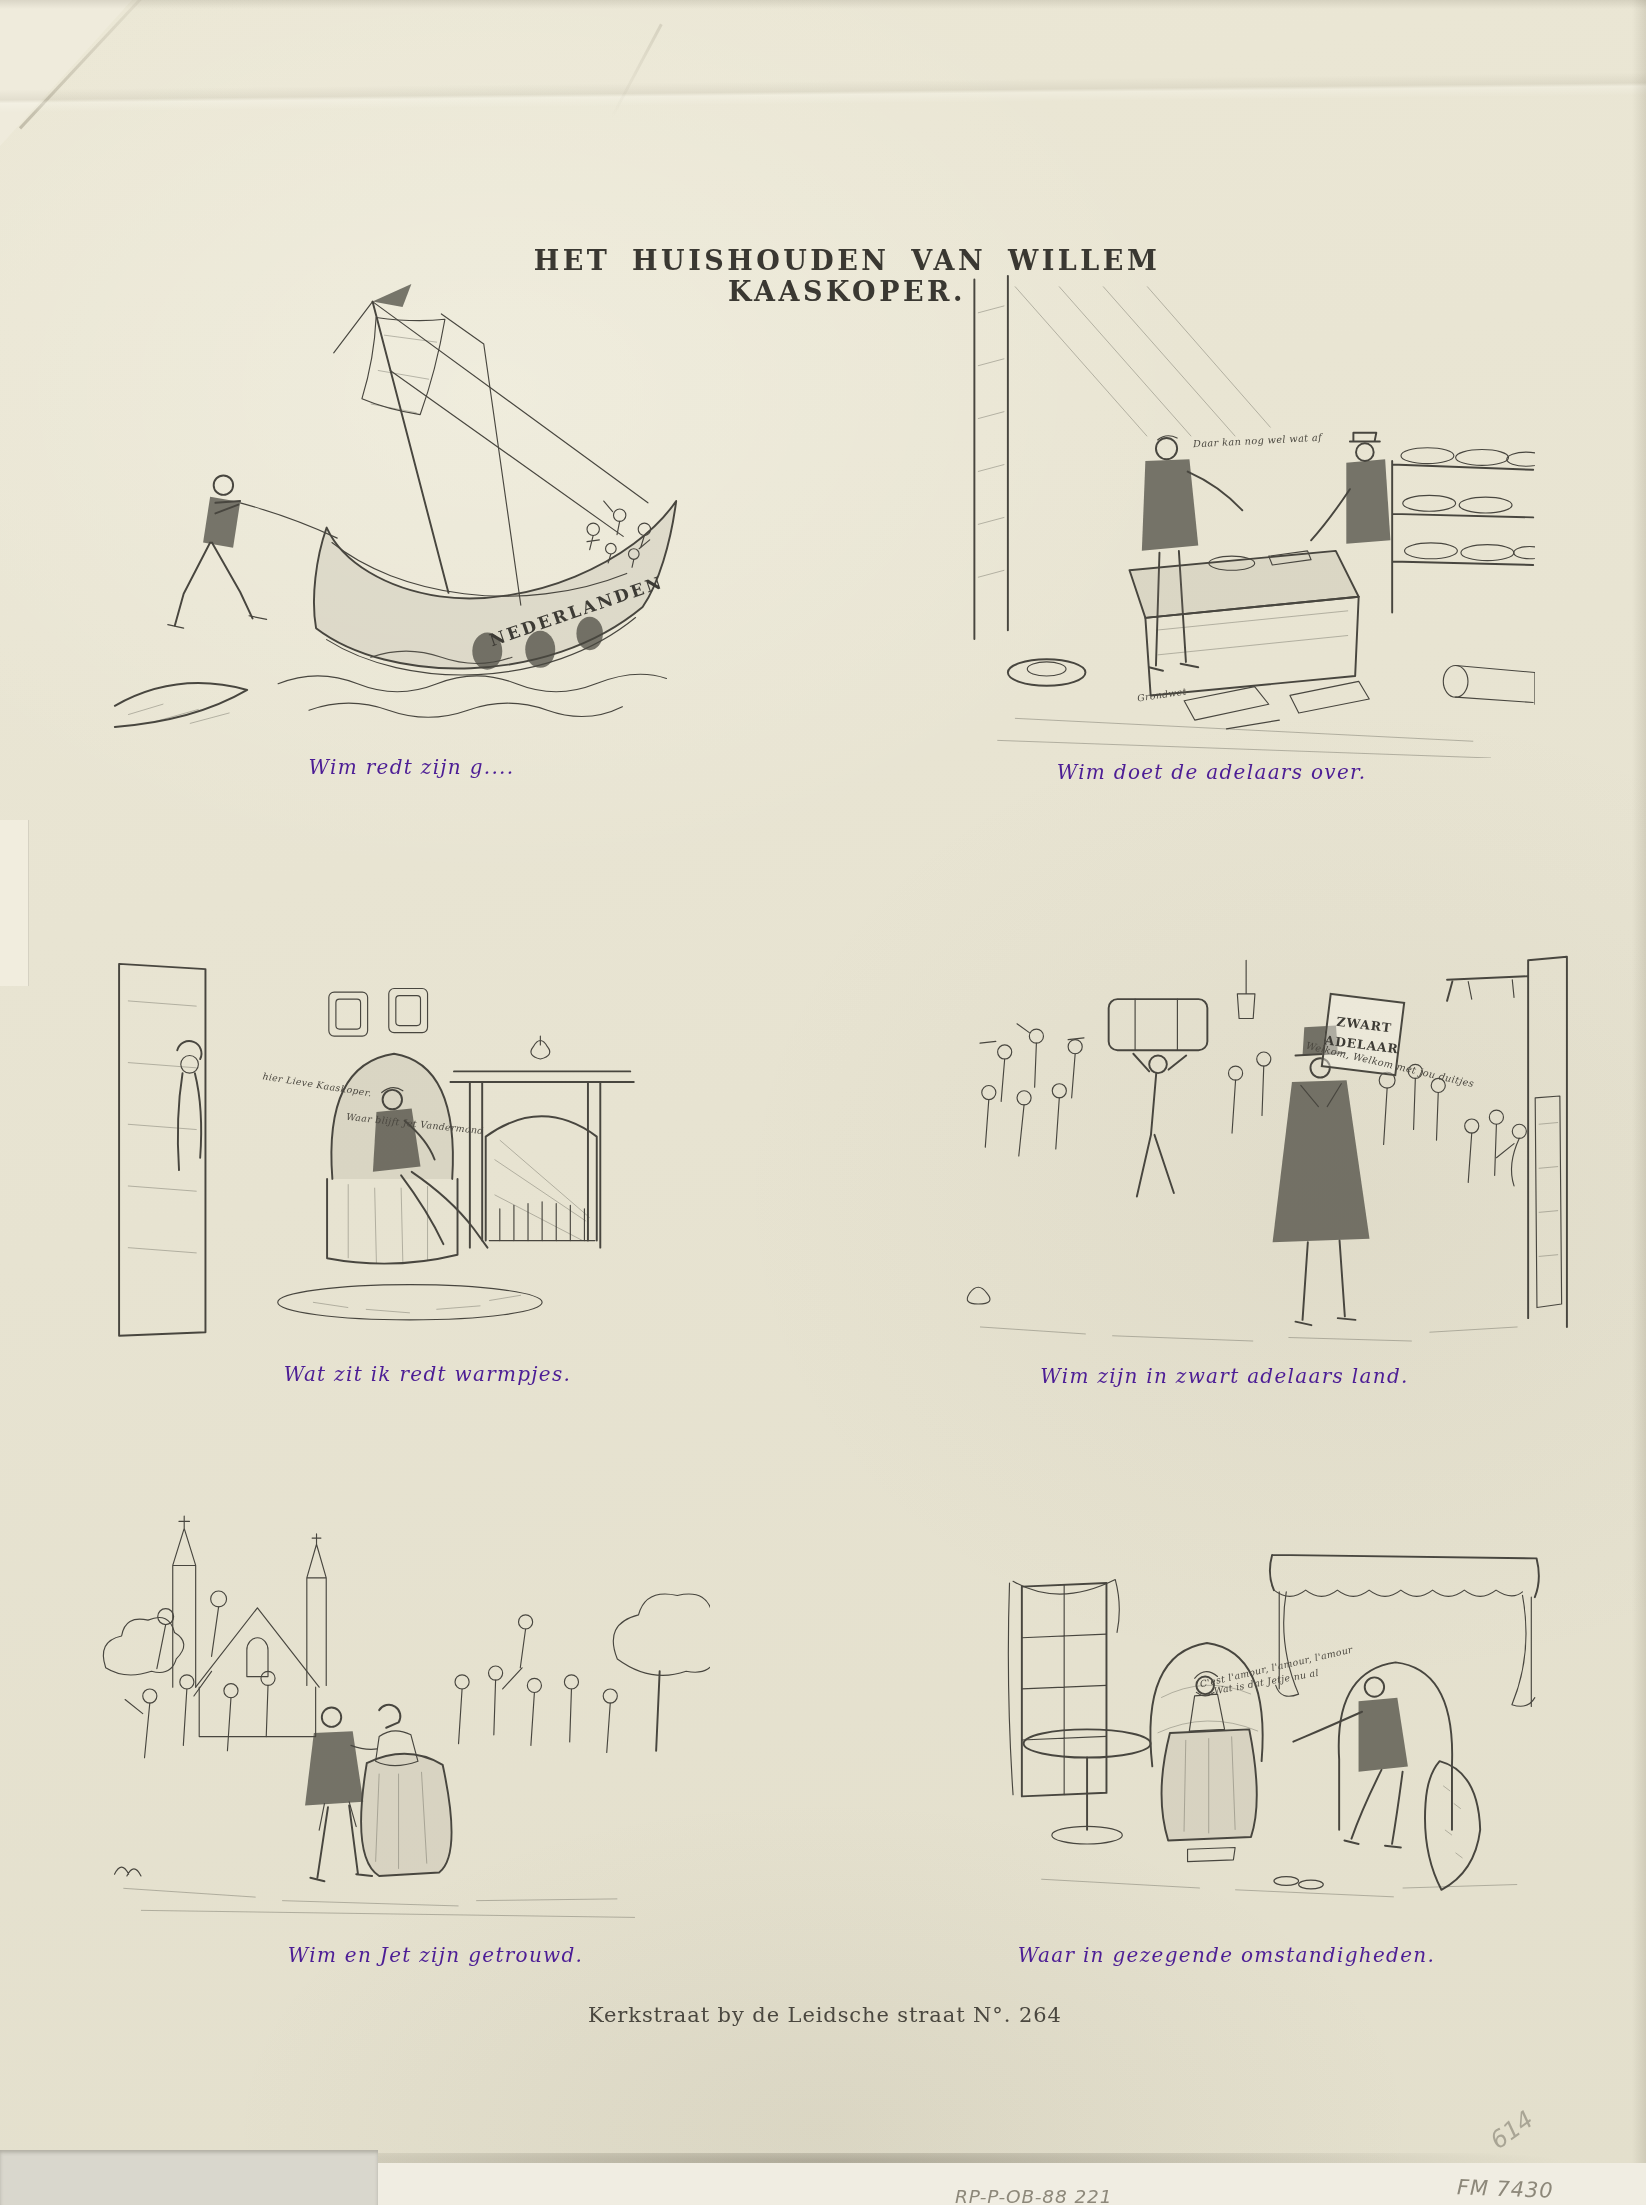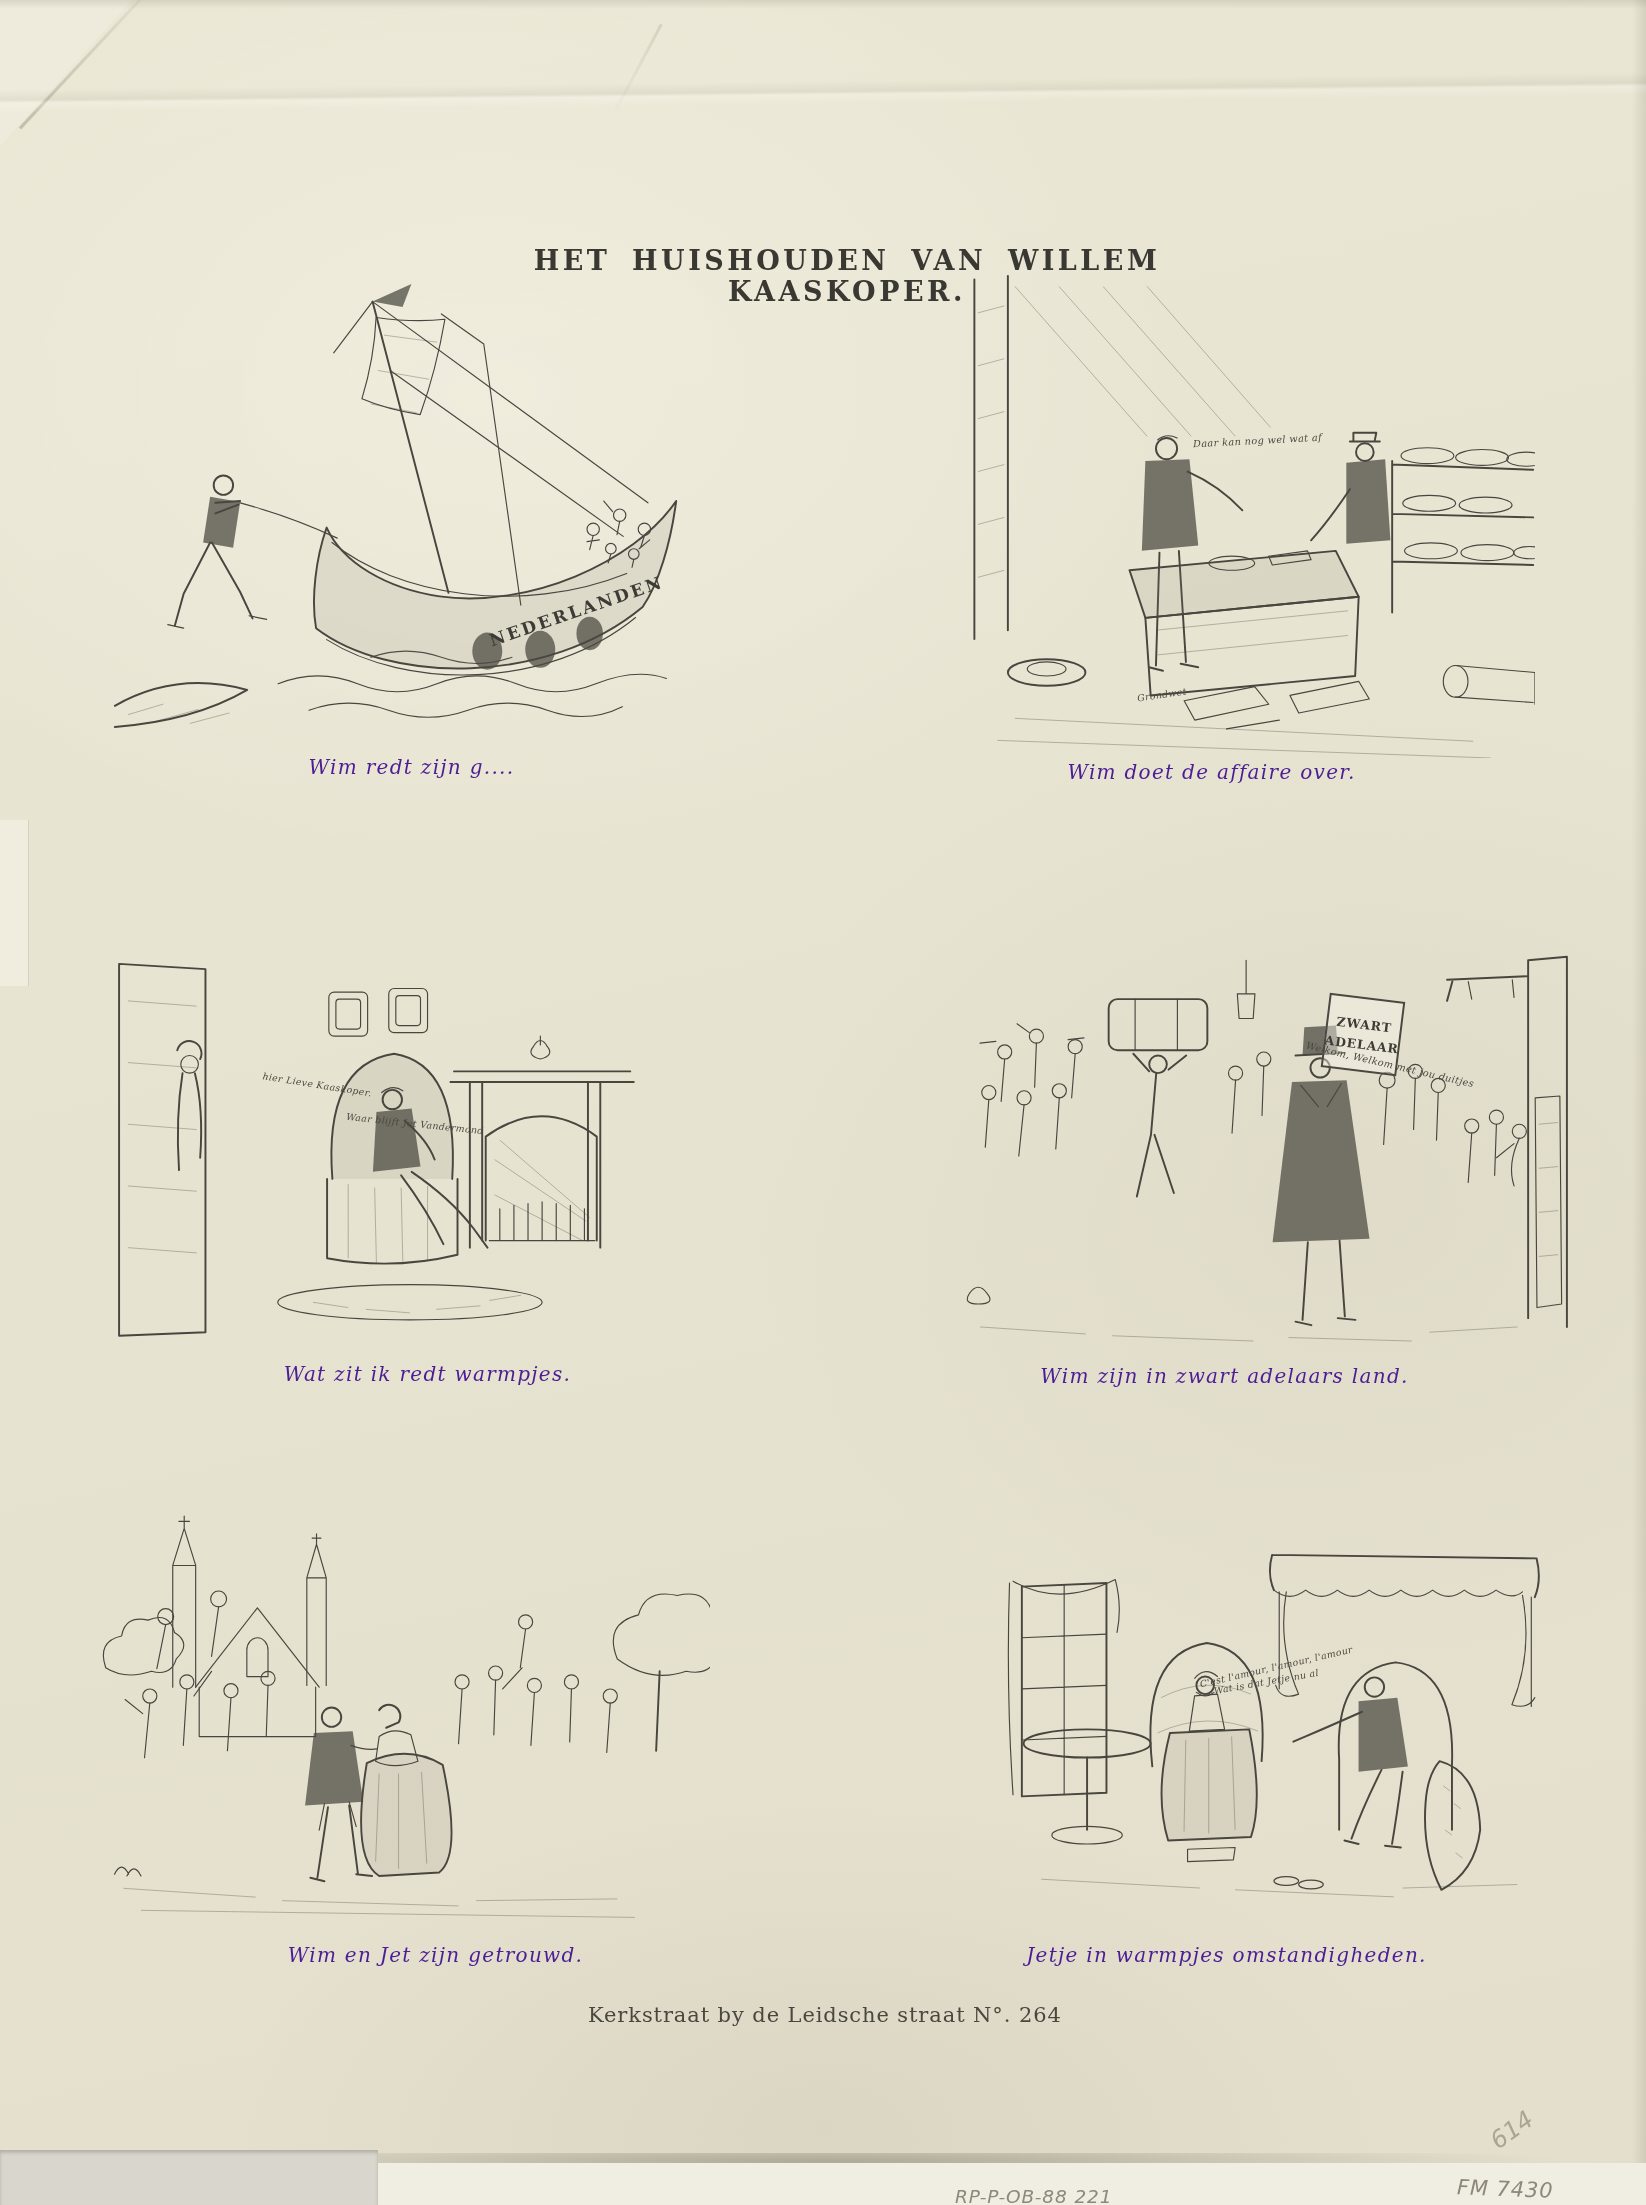--- a/index.html
+++ b/index.html
@@ -174,21 +174,21 @@
     <path class="s-ink s-thin" d="M252,500 l80,-16 l16,20 l-84,18 z M372,494 l78,-16 l12,20 l-80,16 z M300,532 l60,-10"></path>
     <g class="s-ink s-thin">
       <ellipse cx="560" cy="478" rx="14" ry="18"></ellipse>
         <path d="M560,460 l90,8 M560,496 l88,6 M650,468 l0,36"></path>
     </g>
     <path class="s-hatch" d="M60,520 l520,26 M40,545 l560,20"></path>
   </svg>
   <div class="speech" style="left:231px;top:175px;transform:rotate(-3deg);">Daar kan nog wel wat af</div>
   <div class="speech" style="left:175px;top:429px;transform:rotate(-8deg);font-size:9.3px;">Grondwet</div>
 </div>
-<div class="caption" style="left:982px;top:760px;">Wim doet de affaire over.</div>
+<div class="caption" style="left:982px;top:760px;">Wim doet de adelaars over.</div>
 
 <div class="scene" style="left:101px;top:948px;width:587px;height:401px;">
   <svg viewBox="0 0 665 455" width="587" height="401">
     <path class="s-ink" d="M20,18 L20,440 M118,24 L118,436 M20,18 L118,24 M20,440 L118,436"></path>
     <path class="s-hatch" d="M30,60 l78,6 M30,130 l78,6 M30,200 l78,6 M30,270 l78,6 M30,340 l78,6"></path>
     <path class="s-ink" d="M86,116 a14,14 0 1 1 26,10"></path>
     <circle class="s-ink s-thin" cx="100" cy="132" r="10"></circle>
     <path class="s-ink" d="M106,142 q10,40 6,96 M92,142 q-8,50 -4,110"></path>
     <g class="s-ink s-thin">
       <rect x="258" y="50" width="44" height="50" rx="6"></rect>
@@ -370,20 +370,20 @@
     <path class="s-ink" d="M446,262 q-22,44 -34,78 M470,264 q-6,46 -12,82 M404,342 l16,4 M450,348 l18,2"></path>
     <path class="s-ink" d="M512,252 Q556,264 558,330 Q552,378 514,398 Q492,356 496,300 Q498,268 512,252 Z"></path>
     <path class="s-hatch" d="M516,280 l8,6 M528,300 l8,6 M518,330 l8,6 M530,356 l8,6"></path>
     <ellipse class="s-ink s-thin" cx="338" cy="388" rx="14" ry="5"></ellipse>
     <ellipse class="s-ink s-thin" cx="366" cy="392" rx="14" ry="5"></ellipse>
     <path class="s-hatch" d="M60,386 l180,10 M280,398 l180,8 M470,396 l130,-4"></path>
   </svg>
   <div class="speech" style="left:210px;top:122px;transform:rotate(-13deg);font-size:9.3px;">C'est l'amour, l'amour, l'amour</div>
   <div class="speech" style="left:225px;top:137px;transform:rotate(-10deg);font-size:9.3px;">Wat is dat Jetje nu al</div>
 </div>
-<div class="caption" style="left:997px;top:1943px;">Jetje in warmpjes omstandigheden.</div>
+<div class="caption" style="left:997px;top:1943px;">Waar in gezegende omstandigheden.</div>
 
 <div class="footer-line">Kerkstraat by de Leidsche straat N°. 264</div>
 
 <div class="pencil-num">614</div>
 <div class="hand hand-rp">RP-P-OB-88 221</div>
 <div class="hand hand-fm">FM 7430</div>
 
 
 </body></html>

